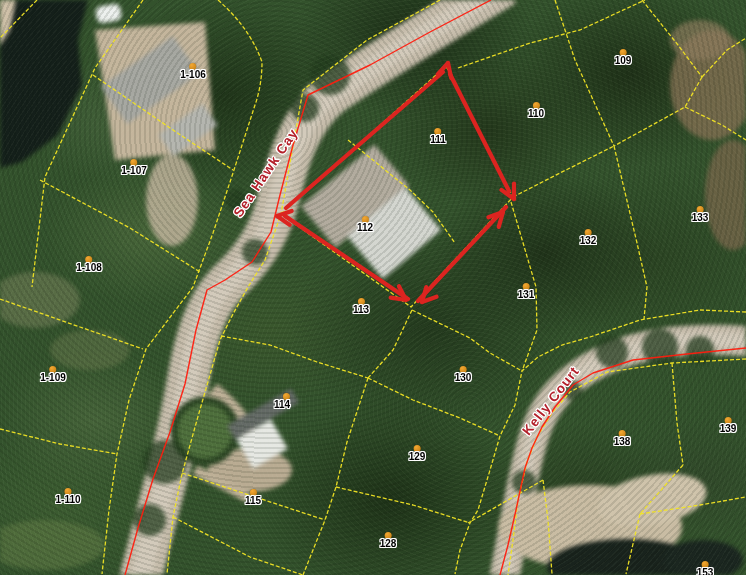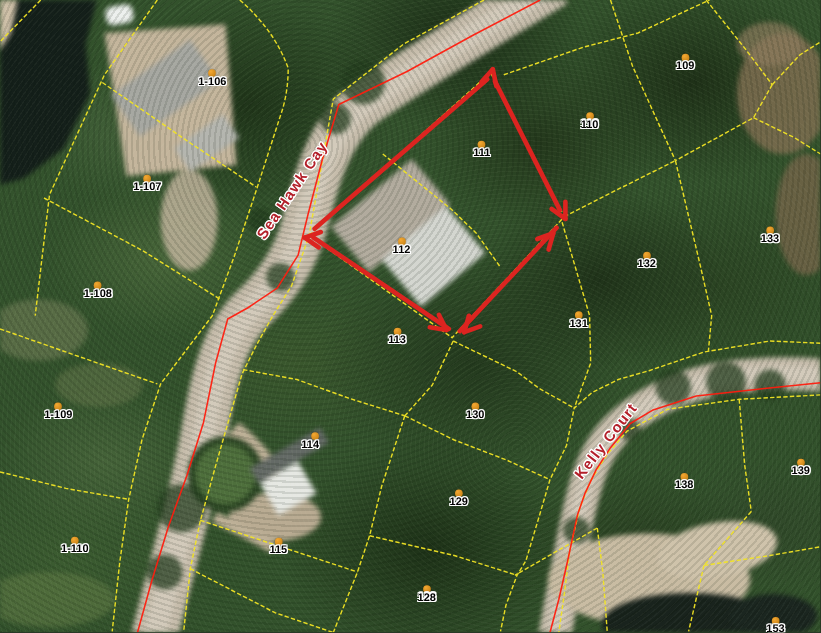--- a/index.html
+++ b/index.html
@@ -248,21 +248,21 @@
         <span class="txt">115</span>
       </div>
       <div class="marker" style="left: 388px; top: 543px;">
         <span class="dot"></span>
         <span class="txt">128</span>
       </div>
       <div class="marker" style="left: 417px; top: 456px;">
         <span class="dot"></span>
         <span class="txt">129</span>
       </div>
-      <div class="marker" style="left: 432px; top: 377px;">
+      <div class="marker" style="left: 463px; top: 377px;">
         <span class="dot"></span>
         <span class="txt">130</span>
       </div>
       <div class="marker" style="left: 490px; top: 294px; margin-left: 36px;">
         <span class="dot"></span>
         <span class="txt">131</span>
       </div>
       <div class="marker" style="left: 588px; top: 240px;">
         <span class="dot"></span>
         <span class="txt">132</span>

